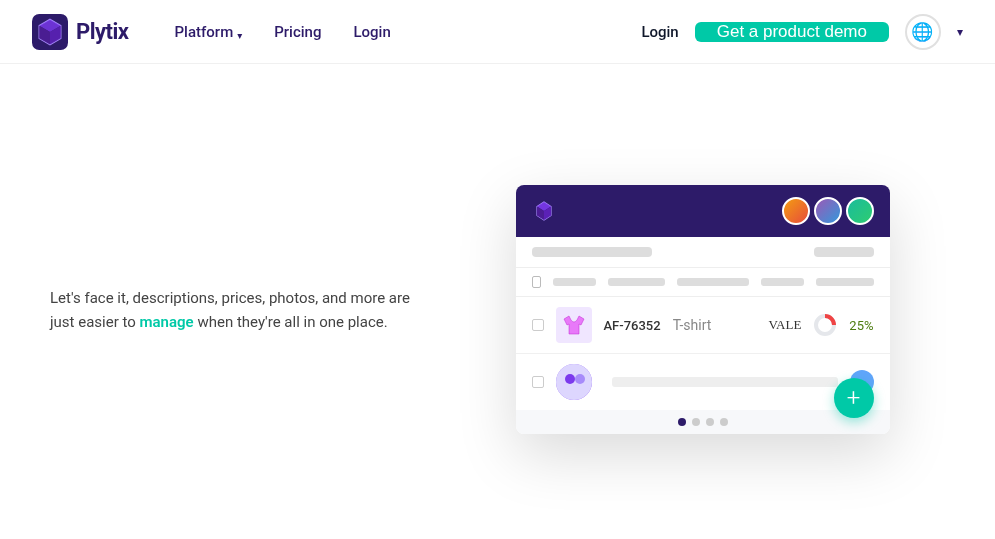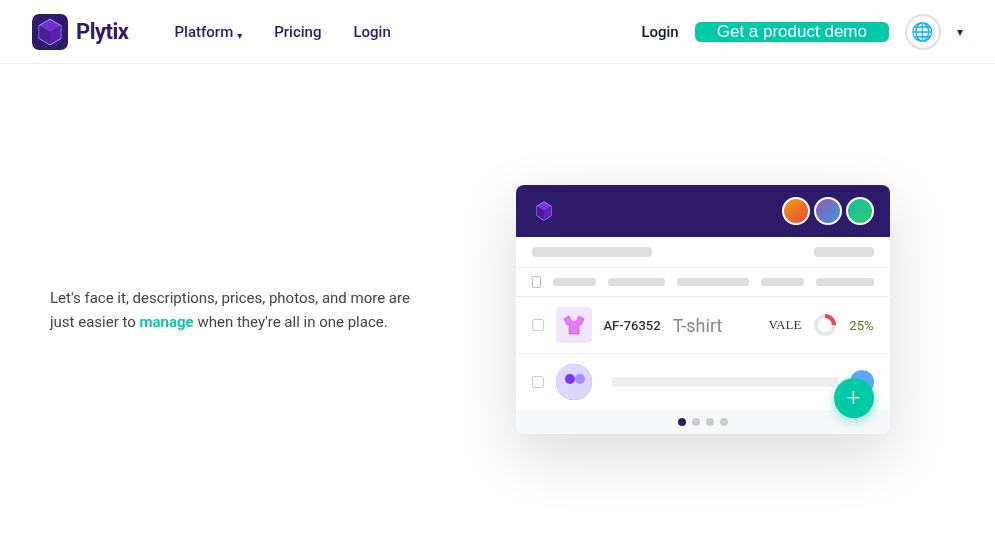--- a/index.html
+++ b/index.html
@@ -236,21 +236,21 @@
       align-items: center;
       justify-content: center;
       flex-shrink: 0;
     }
     .mock-cell-text {
       font-size: 13px;
       color: #333;
       font-weight: 500;
     }
     .mock-cell-gray {
-      font-size: 18px;
+      font-size: 14px;
       color: #888;
     }
     .mock-donut {
       width: 24px;
       height: 24px;
       flex-shrink: 0;
     }
     .mock-percent {
       font-size: 13px;
       color: #4d7c0f;

